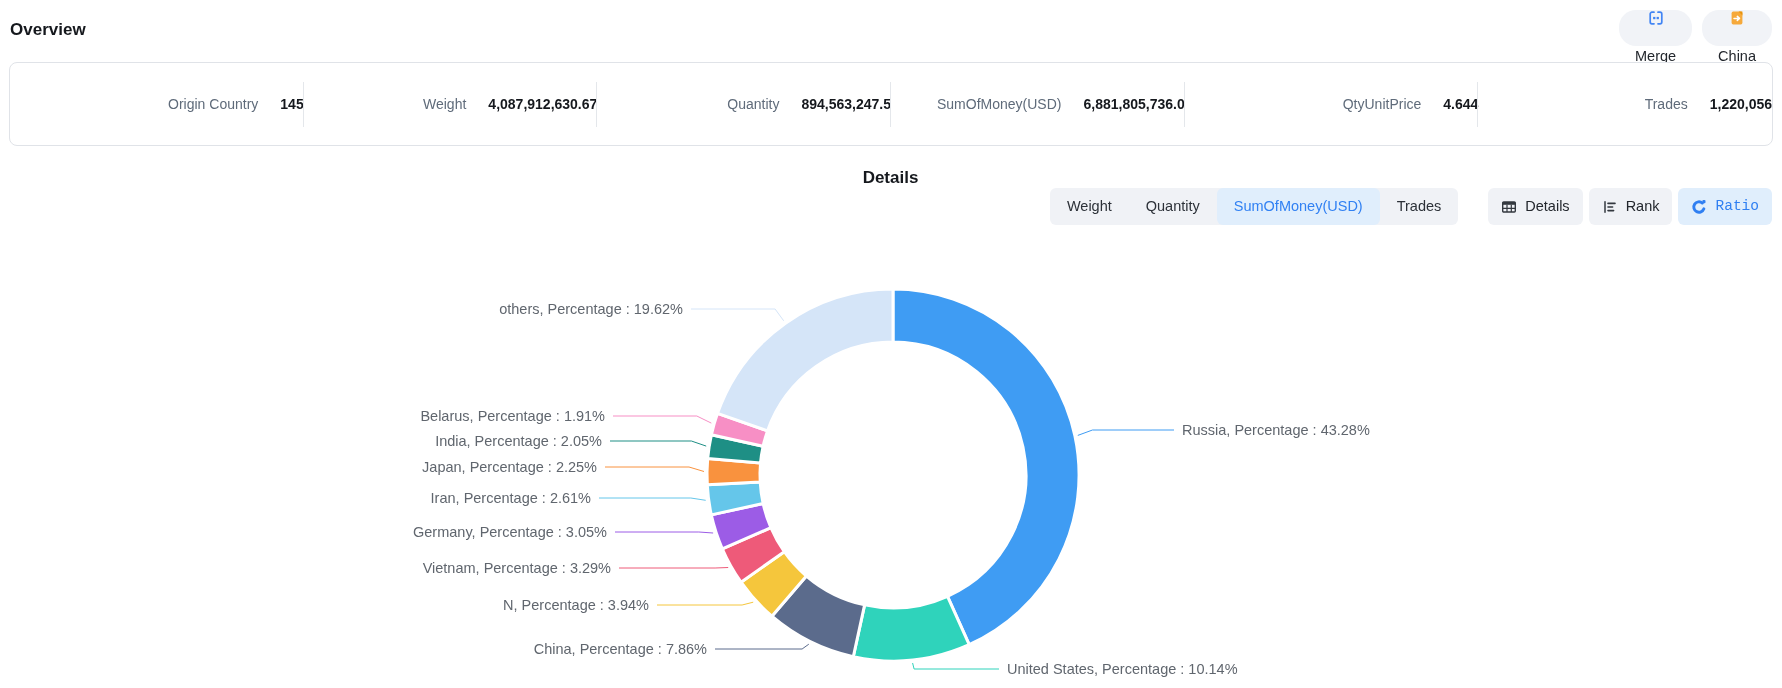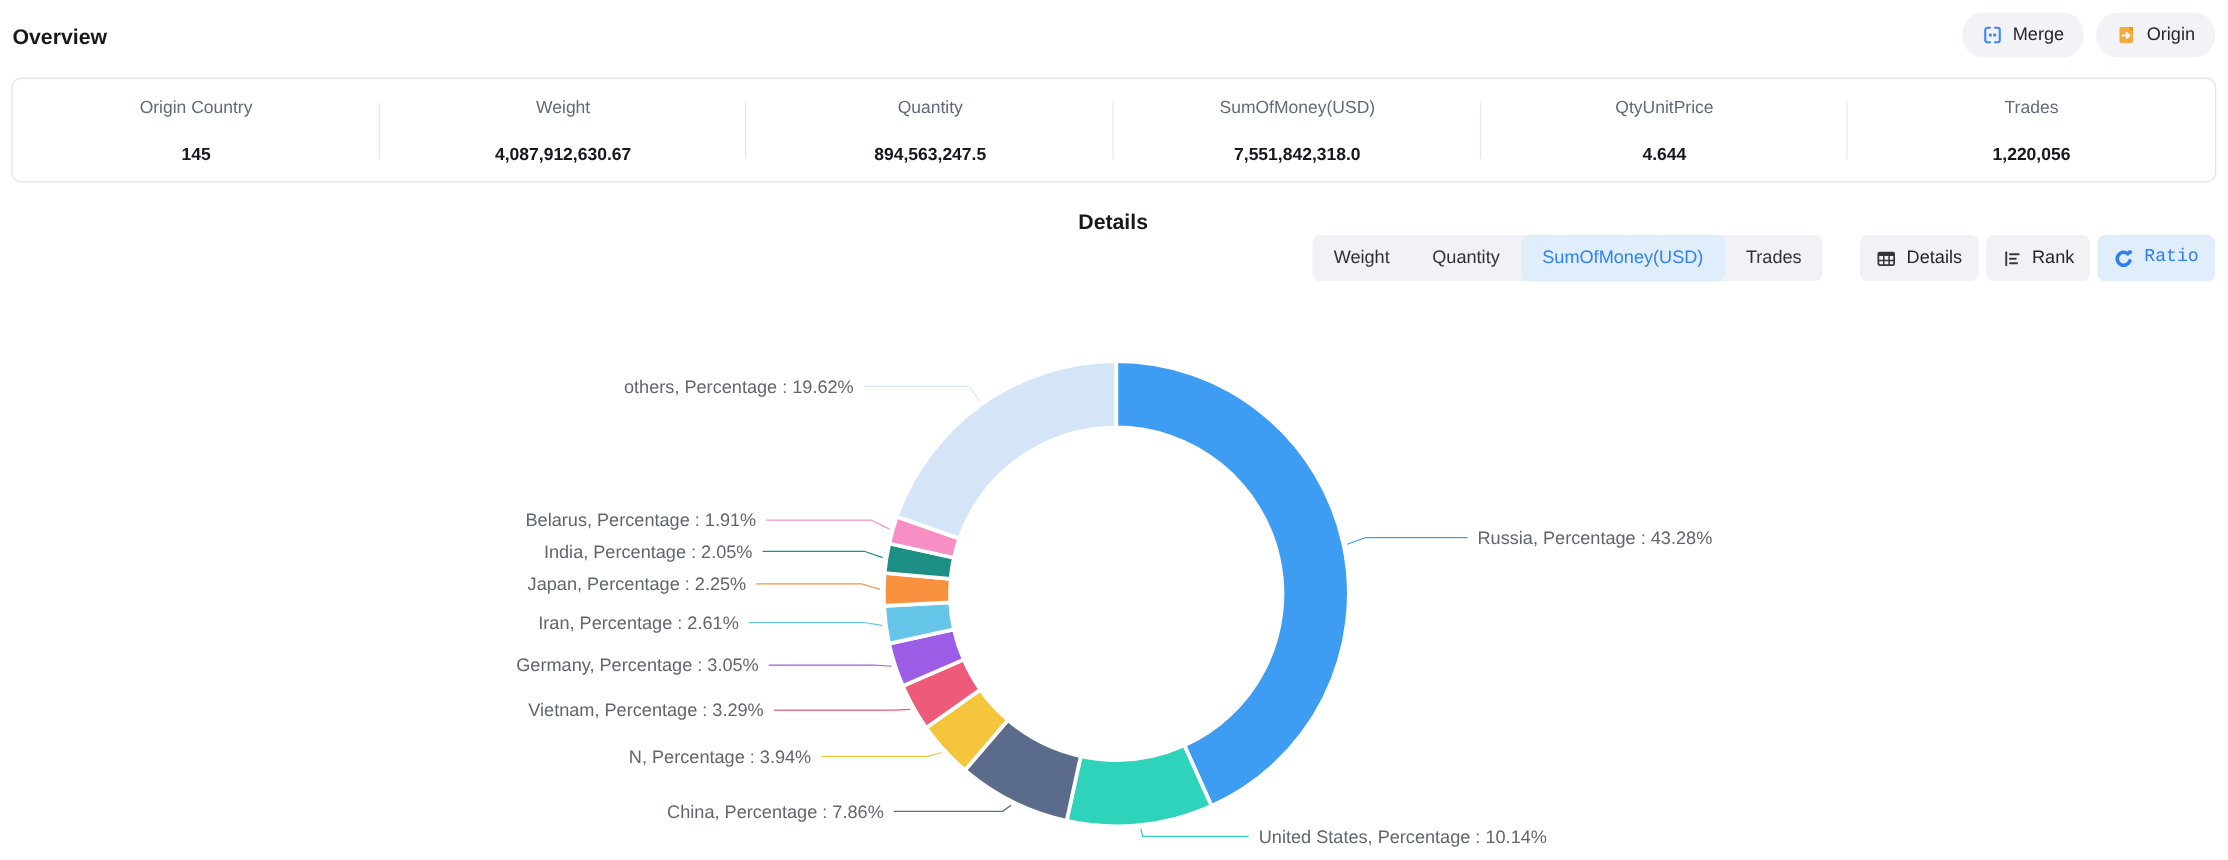--- a/index.html
+++ b/index.html
@@ -1,26 +1,26 @@
 <!DOCTYPE html>
 <html><head>
 <meta charset="utf-8">
 <style>
   html,body{margin:0;padding:0;background:#fff;}
   .app{position:relative;width:1782px;height:688px;background:#fff;overflow:hidden;
        font-family:"Liberation Sans",sans-serif;color:#1f2329;}
   
   .page-title{position:absolute;left:10px;top:20px;font-size:17px;font-weight:bold;color:#15181d;}
   .header-actions{position:absolute;right:10px;top:10px;display:flex;gap:10px;}
-  .hbtn{display:inline-flex;align-items:center;gap:8px;background:#f1f3f7;border-radius:17px;
-        height:36px;padding:0 16px;font-size:14.5px;color:#23272d;cursor:pointer;}
+  .hbtn{display:inline-flex;align-items:center;gap:22px;background:#f1f3f7;border-radius:17px;
+        height:36px;padding:0 16px;font-size:14.5px;color:#23272d;cursor:pointer;flex-direction:column;}
   
   .stats-card{position:absolute;left:9px;right:9px;top:62px;height:84px;border:1px solid #e0e3e8;
               border-radius:8px;display:flex;background:#fff;box-sizing:border-box;}
-  .stat-col{flex:1;position:relative;display:flex;flex-direction:column;align-items:center;justify-content:center;gap:22px;}
+  .stat-col{flex:1;position:relative;display:flex;flex-direction:row;align-items:center;justify-content:flex-end;gap:22px;}
   .stat-col:not(:last-child)::after{content:"";position:absolute;right:0;top:19px;width:1px;height:45px;background:#e4e7eb;}
   .stat-label{font-size:14px;color:#5f6b7a;}
   .stat-value{font-size:14px;font-weight:bold;color:#15181d;}
   
   .details-row{position:absolute;left:9px;right:10px;top:168px;height:38px;display:flex;align-items:center;flex-direction:column;}
   .details-title{font-size:17px;font-weight:bold;color:#15181d;}
   .details-controls{margin-left:auto;display:flex;gap:30px;align-items:center;}
   .seg{display:flex;background:#f0f2f6;border-radius:6px;}
   .seg-item{padding:0 17px;line-height:37px;font-size:14.5px;color:#2c3138;border-radius:6px;cursor:pointer;}
   .seg-item.active{background:#e0eefc;color:#3181f3;}
@@ -52,40 +52,40 @@
       <span>Merge</span>
     </div>
     <div class="hbtn">
       <span style="display:inline-flex">
         <svg width="16" height="16" viewBox="0 0 16 16" fill="none">
           <rect x="2.6" y="1.6" width="10.8" height="12.8" rx="1.6" fill="#f6a93b"></rect>
           <path d="M9.6 1.6h3.8v3.8z" fill="#e8930c"></path>
           <path d="M5 8.4h5M8.3 6.4l2.2 2-2.2 2" stroke="#fff" stroke-width="1.5" stroke-linecap="round" stroke-linejoin="round"></path>
         </svg>
       </span>
-      <span>Origin</span>
+      <span>China</span>
     </div>
   </div>
 
   <div class="stats-card">
     <div class="stat-col">
       <div class="stat-label">Origin Country</div>
       <div class="stat-value">145</div>
     </div>
     <div class="stat-col">
       <div class="stat-label">Weight</div>
       <div class="stat-value">4,087,912,630.67</div>
     </div>
     <div class="stat-col">
       <div class="stat-label">Quantity</div>
       <div class="stat-value">894,563,247.5</div>
     </div>
     <div class="stat-col">
       <div class="stat-label">SumOfMoney(USD)</div>
-      <div class="stat-value">7,551,842,318.0</div>
+      <div class="stat-value">6,881,805,736.0</div>
     </div>
     <div class="stat-col">
       <div class="stat-label">QtyUnitPrice</div>
       <div class="stat-value">4.644</div>
     </div>
     <div class="stat-col">
       <div class="stat-label">Trades</div>
       <div class="stat-value">1,220,056</div>
     </div>
   </div>

